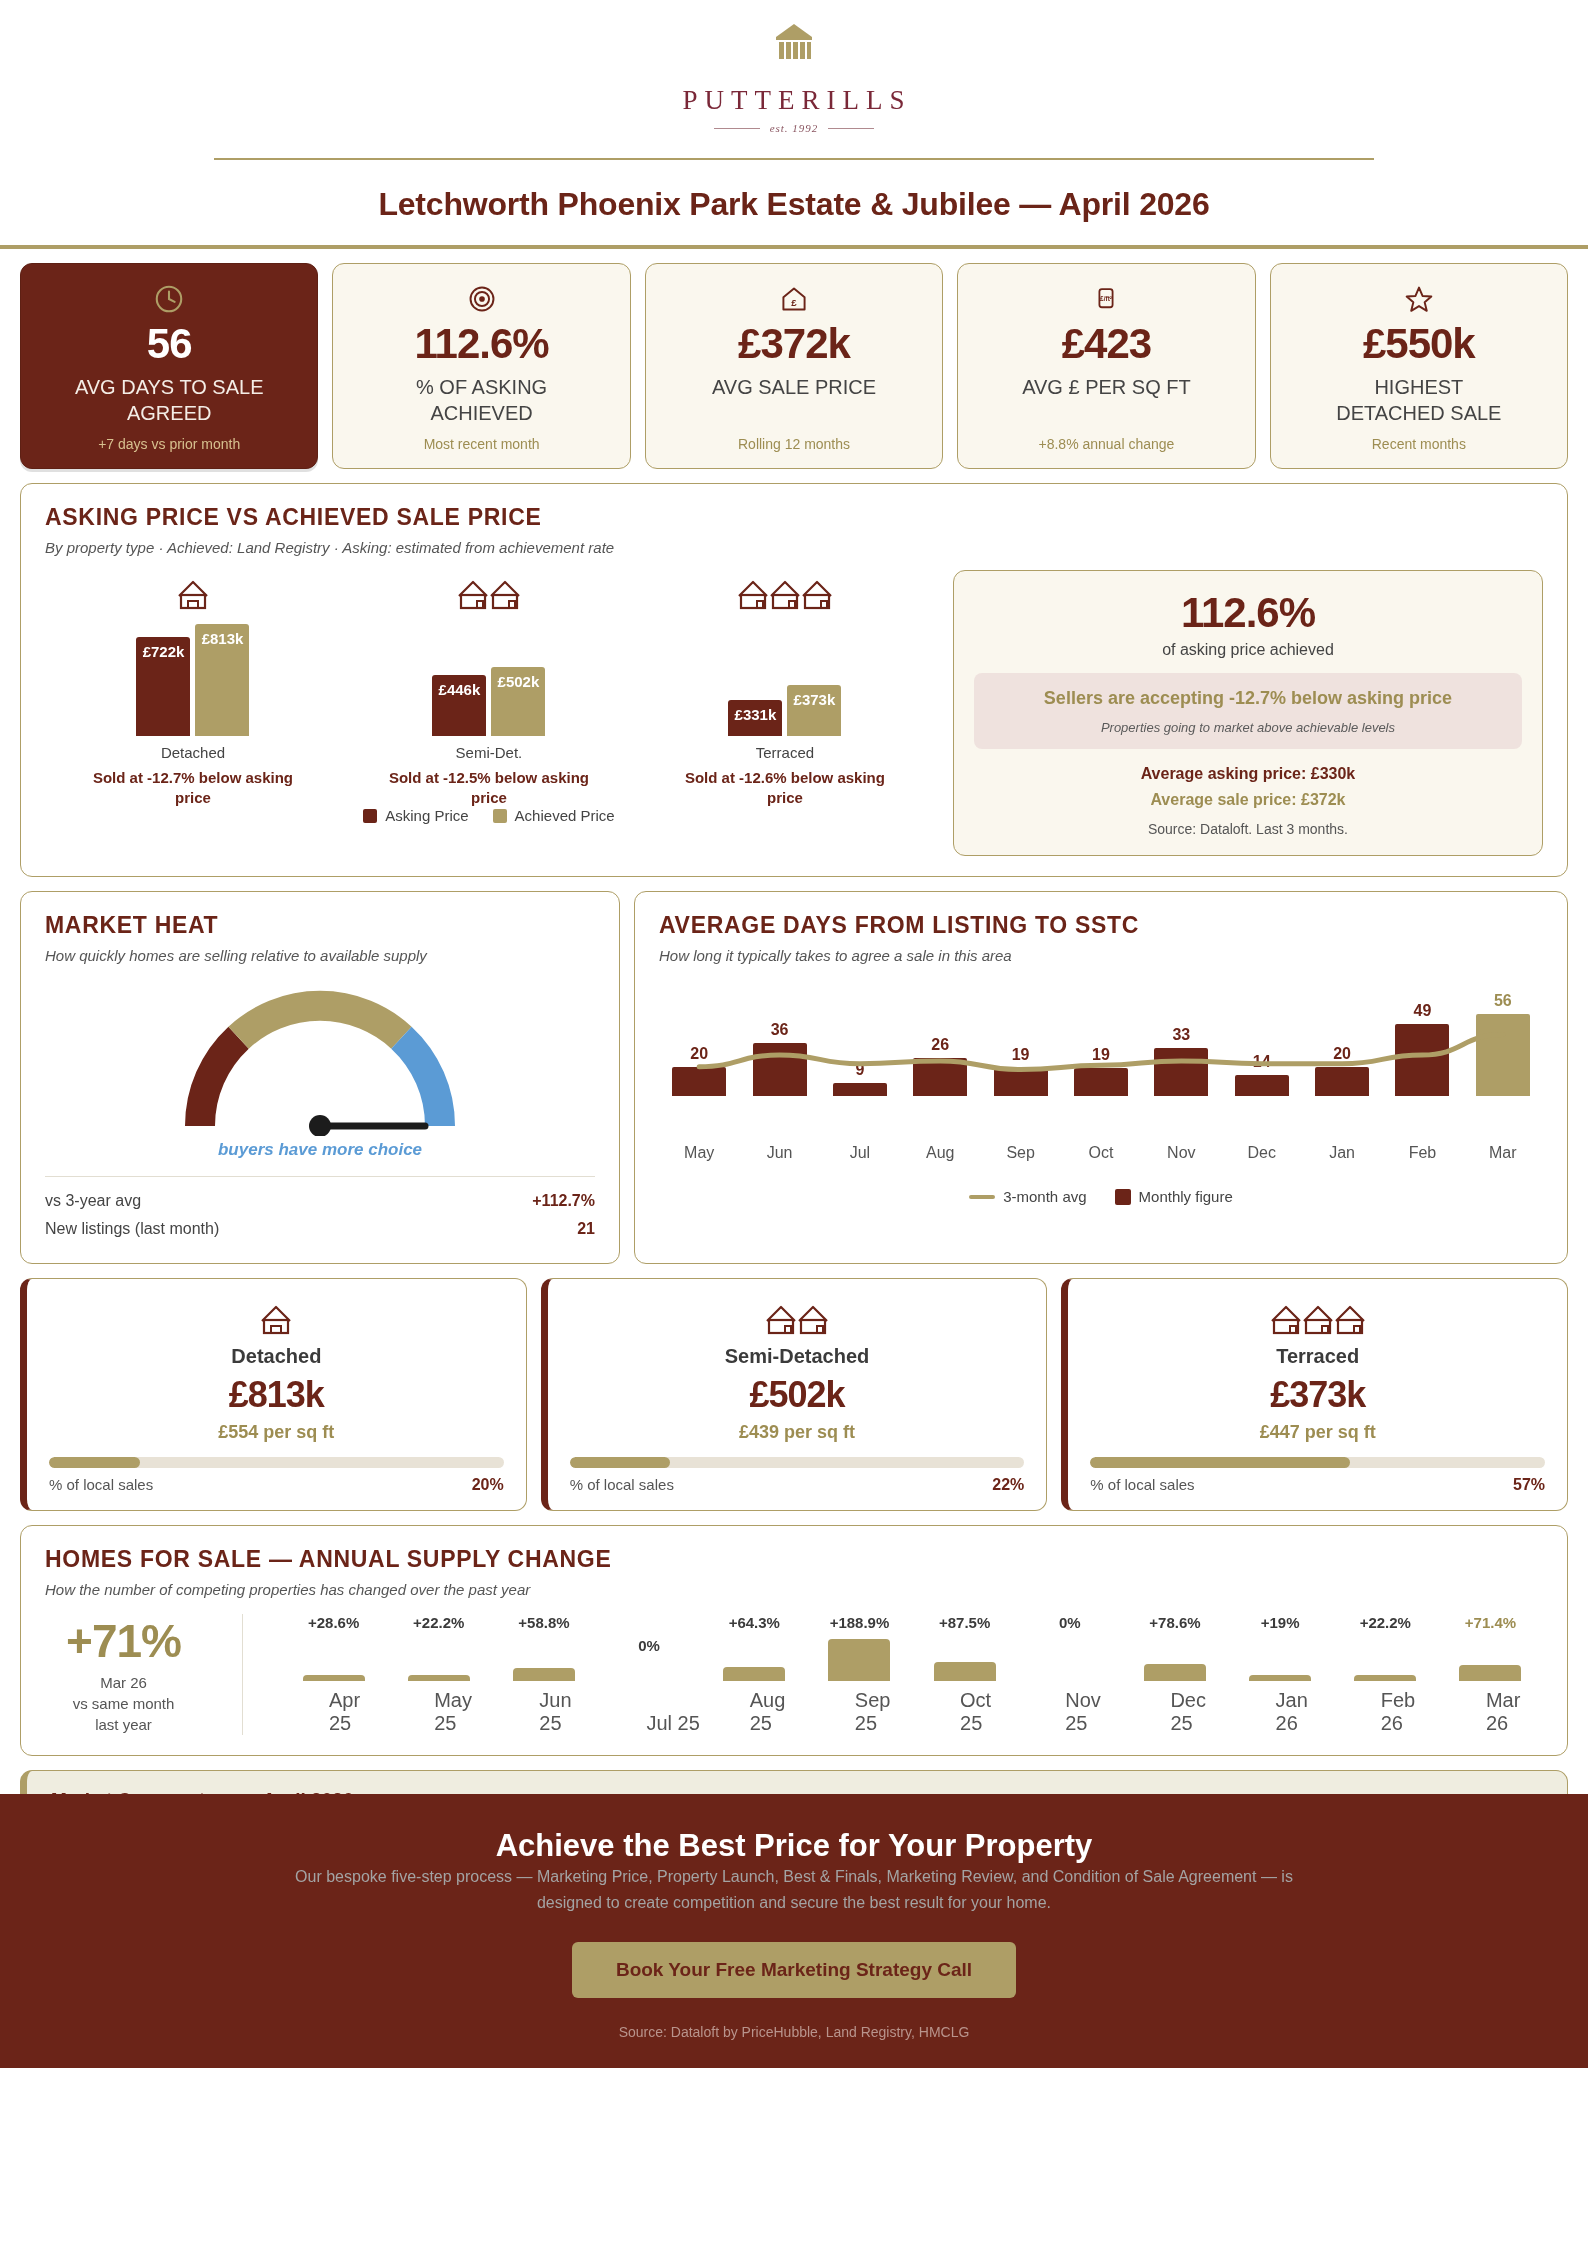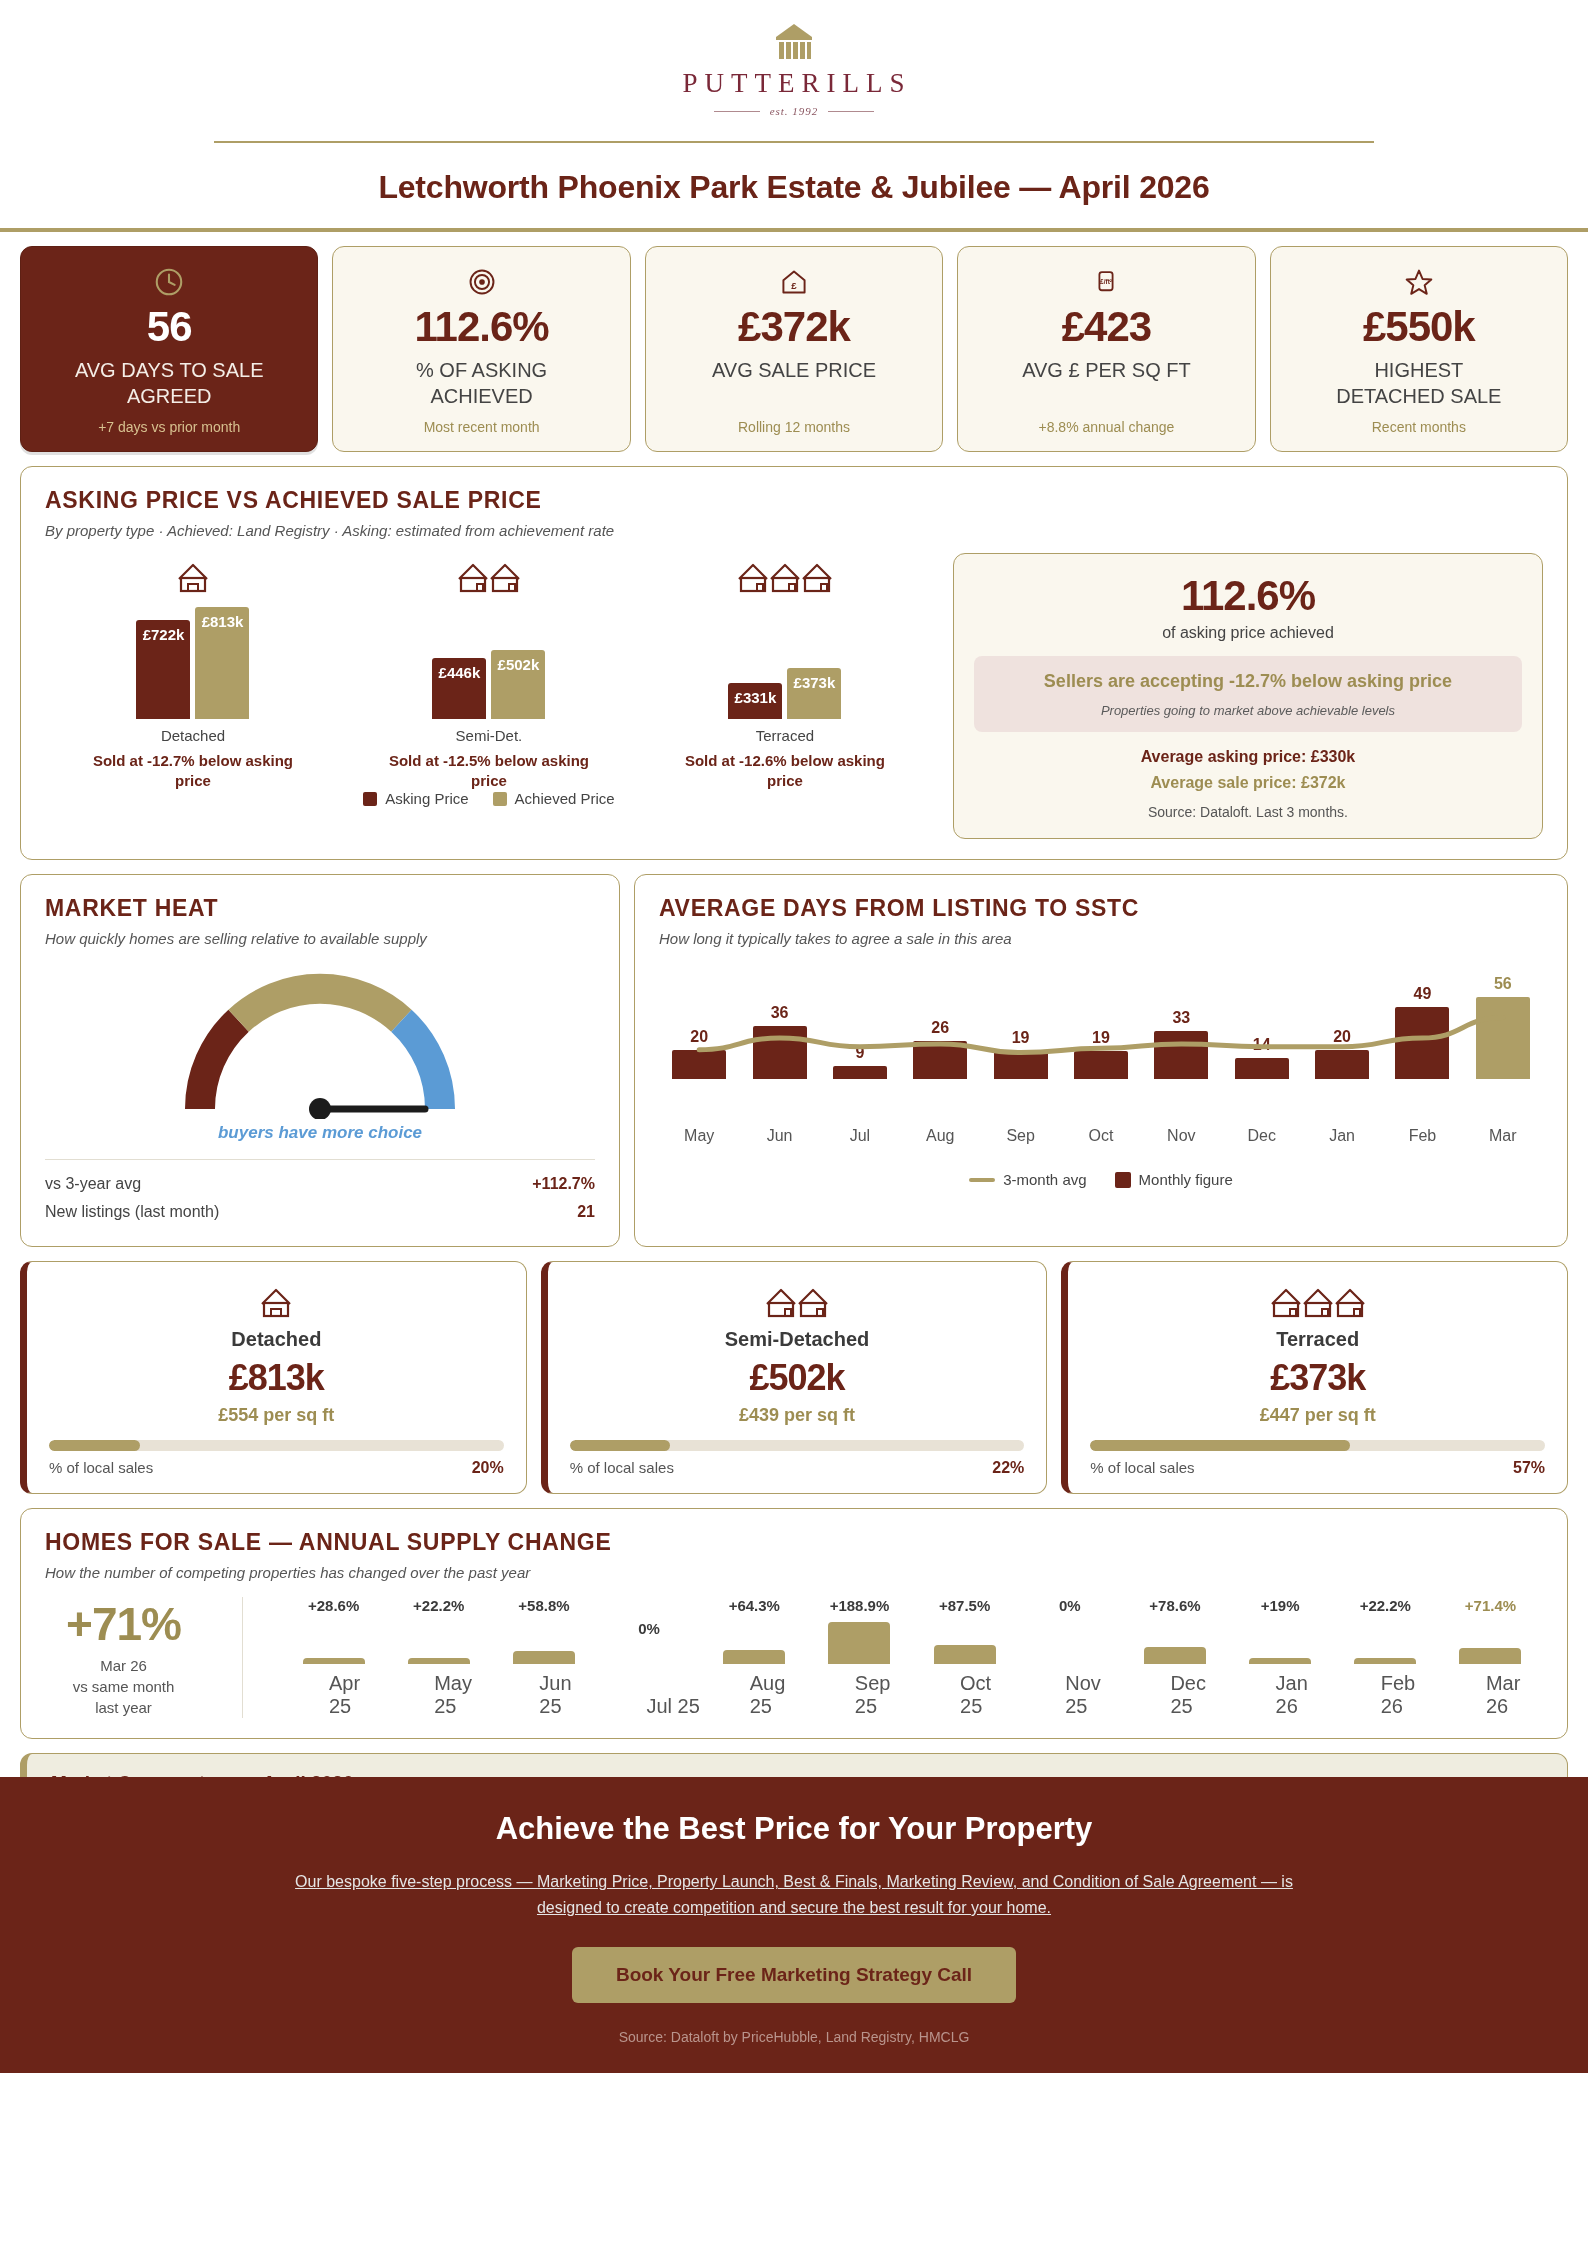--- a/index.html
+++ b/index.html
@@ -27,21 +27,21 @@
 
   
   .header{padding:22px 0 0;text-align:center;background:#fff;}
   .logo-wrap{display:flex;flex-direction:column;align-items:center;gap:2px;}
   .logo-mark{width:44px;height:40px;}
   .logo-word{
     font-family:"Liberation Serif", serif;
     color:#7A2838;
     font-size:27px;
     letter-spacing:7px;
-    margin:4px 0 0 6px;
+    margin:21px 0 0 6px;
     font-weight:400;
   }
   .logo-est{display:flex;align-items:center;justify-content:center;gap:10px;margin-top:4px;}
   .logo-est .ln{width:46px;height:1px;background:#B08A8F;}
   .logo-est .txt{font-family:"Liberation Serif", serif;font-style:italic;color:#8A5560;font-size:11px;letter-spacing:1px;}
   .head-rule{width:1160px;height:2px;background:var(--gold);margin:24px auto 0;}
   .page-title{
     font-size:32px;font-weight:bold;color:var(--maroon);
     margin:26px 0 22px;letter-spacing:-0.2px;
   }
@@ -160,21 +160,21 @@
   
   .commentary{
     margin:14px 20px 0;border:1.5px solid var(--gold);border-left:7px solid var(--gold);
     border-radius:12px;background:var(--panel);padding:18px 24px 26px;
   }
   .commentary-h{font-size:19px;font-weight:bold;color:var(--maroon);}
 
   
   .cta{background:var(--maroon);text-align:center;padding:34px 40px 28px;margin-top:-44px;position:relative;}
   .cta-h{font-size:31px;font-weight:bold;color:#fff;}
-  .cta-p{font-size:16px;color:#e5e5e5;margin-top:22px;line-height:1.6;max-width:1000px;margin-left:auto;margin-right:auto;text-decoration:underline;}
+  .cta-p{font-size:16px;color:#a3a3a3;line-height:1.6;max-width:1000px;margin-left:auto;margin-right:auto;}
   .cta-btn{
     display:inline-block;margin-top:26px;background:var(--gold);color:var(--maroon);
     font-size:19px;font-weight:bold;padding:17px 44px;border:none;border-radius:6px;cursor:pointer;
     font-family:"Liberation Sans", sans-serif;
   }
   .cta-src{font-size:14px;color:#B9948C;margin-top:26px;}
 </style>
 </head>
 <body>
 

